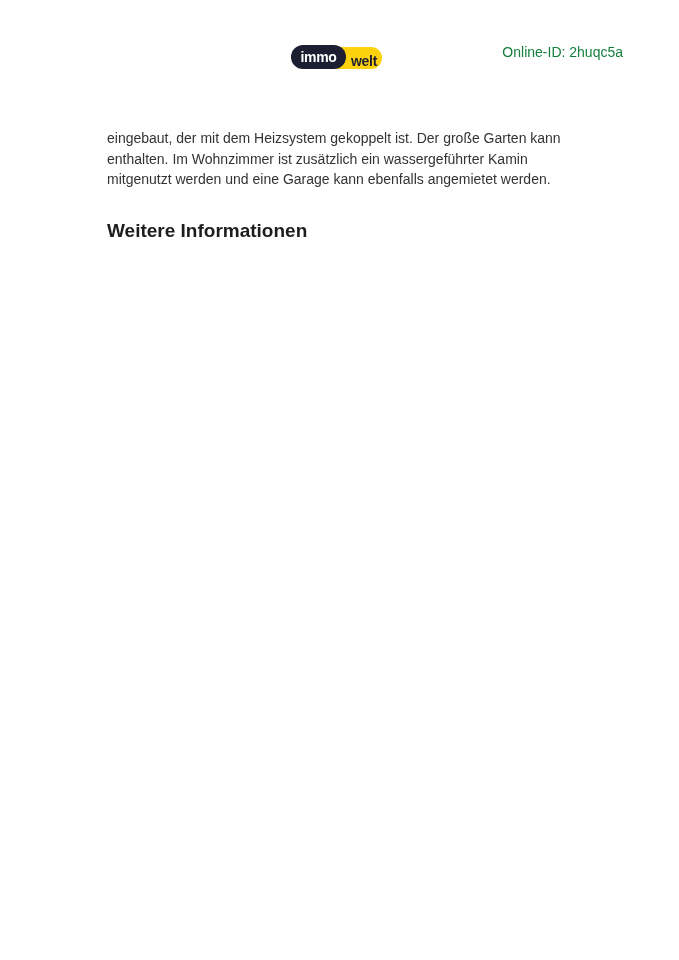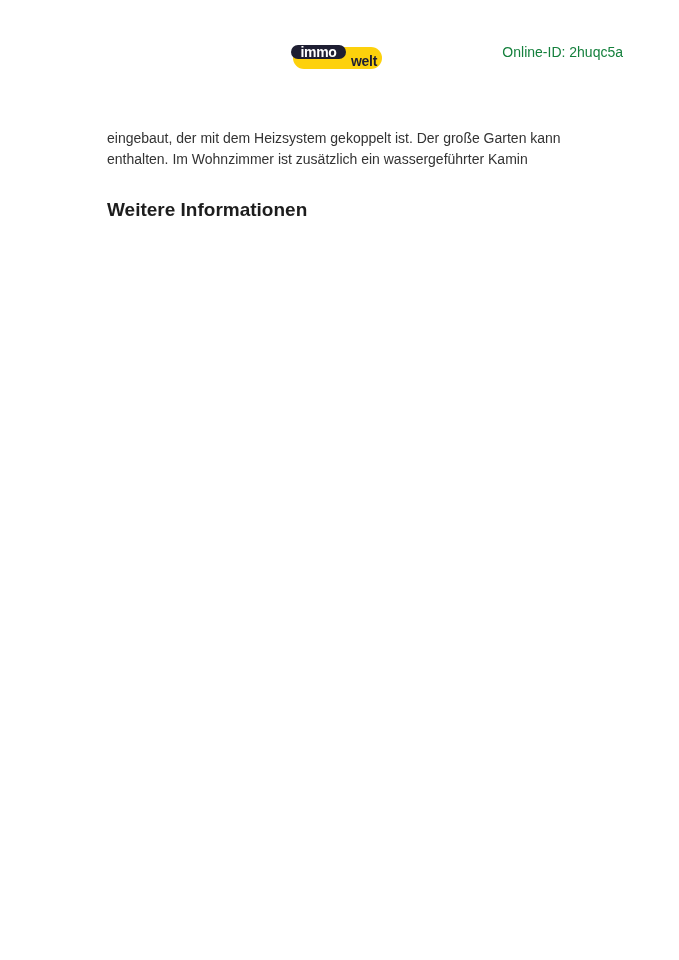--- a/index.html
+++ b/index.html
@@ -24,21 +24,21 @@
   .logo-yellow {
     position: absolute;
     left: 2px; right: 0; top: 2px;
     height: 22px;
     background: #fdd10c;
     border-radius: 11px;
   }
   .logo-navy {
     position: absolute;
     left: 0; top: 0;
-    width: 55px; height: 14px;
+    width: 55px; height: 24px;
     background: #1e1e32;
     border-radius: 13px;
     display: flex; align-items: center; justify-content: center;
     color: #ffffff;
     font-size: 14px;
     font-weight: bold;
     letter-spacing: -0.3px;
   }
   .logo-welt {
     position: absolute;
@@ -93,20 +93,21 @@
     <span>welt</span>
   </div>
 </div>
 <div class="online-id">Online-ID: 2huqc5a</div>
 
 <div class="content">
 
   <div class="paragraph">
     <div class="line">eingebaut, der mit dem Heizsystem gekoppelt ist. Der große Garten kann</div>
     <div class="line">enthalten. Im Wohnzimmer ist zusätzlich ein wassergeführter Kamin</div>
+    <div class="line">mitgenutzt werden und eine Garage kann ebenfalls angemietet werden.</div>
   </div>
 
   <div class="section-heading">Weitere Informationen</div>
 
   <div class="viewing-block">
   </div>
 
   <div class="keywords-block">
   </div>
 

